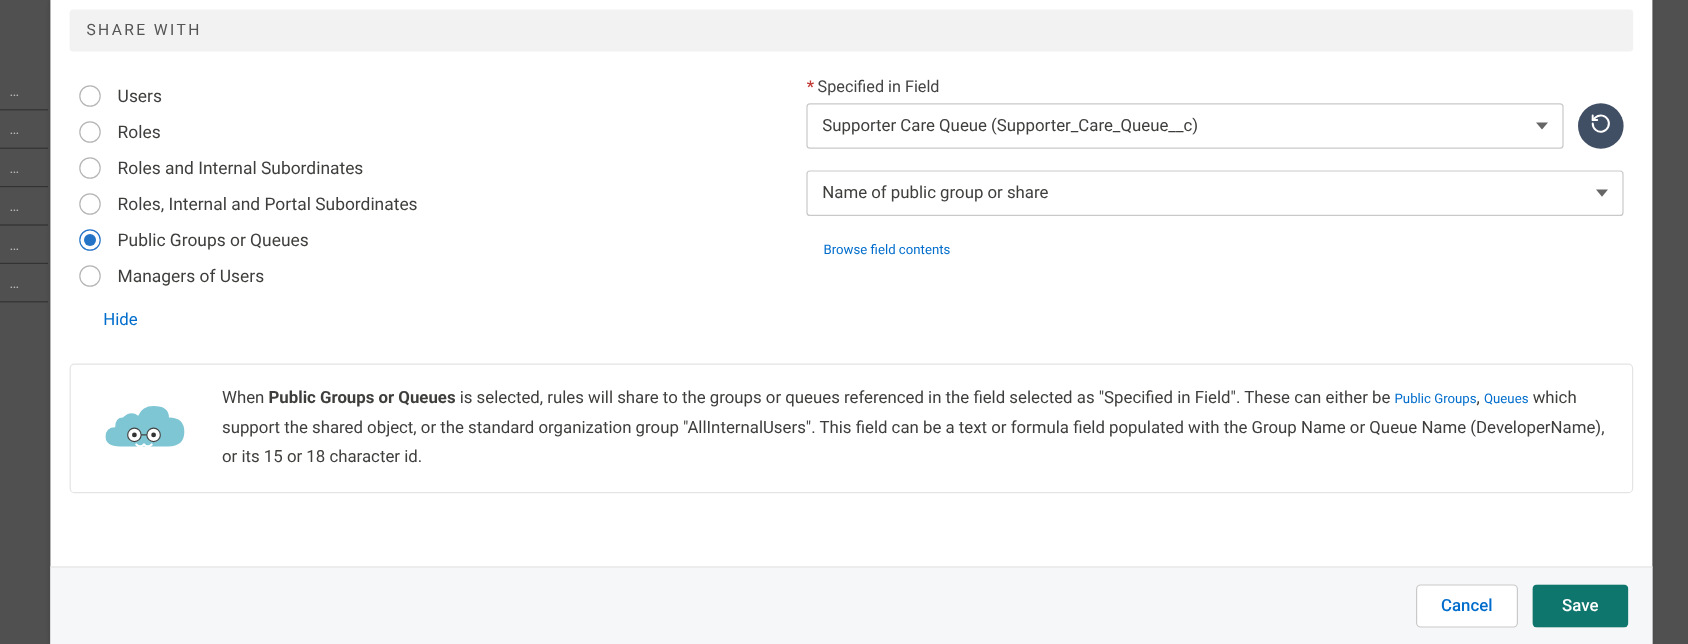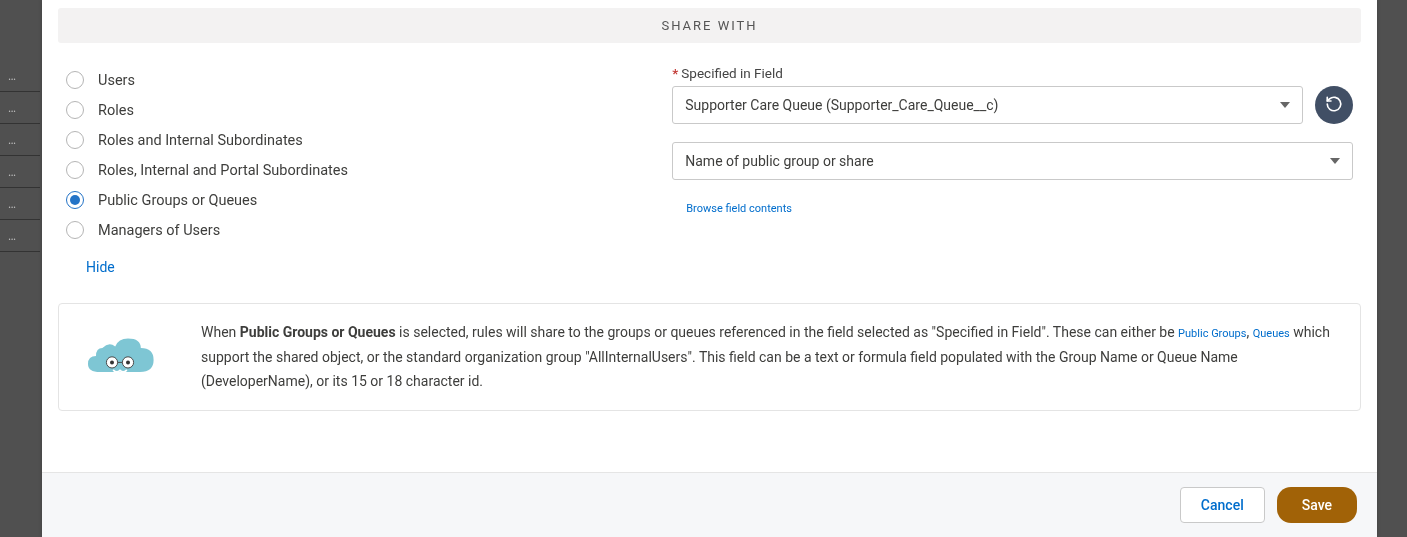--- a/index.html
+++ b/index.html
@@ -30,21 +30,20 @@
       padding: 8px 16px 10px 16px;
     }
     .section-header {
       background: #f3f2f2;
       padding: 10px 14px;
       font-size: 13px;
       letter-spacing: 2px;
       color: #555;
       font-weight: 400;
       border-radius: 3px;
-      text-align: center;
     }
     .two-col {
       display: flex;
       gap: 40px;
       padding: 22px 8px 10px 8px;
     }
     .left-col {
       flex: 0 0 44%;
     }
     .right-col {
@@ -132,21 +131,21 @@
     }
     .refresh-btn svg { width: 18px; height: 18px; }
     .link { color: #006dcc; cursor: pointer; font-size: 11px; }
     .browse-link { display: inline-block; padding: 4px 0 0 14px; }
     .info-box {
       margin: 18px 0 0 0;
       border: 1px solid #e4e4e4;
       border-radius: 4px;
       padding: 16px 20px 16px 16px;
       display: flex;
-      gap: 36px;
+      gap: 20px;
       align-items: flex-start;
     }
     .mascot {
       flex: 0 0 90px;
       padding-top: 4px;
     }
     .mascot svg { width: 90px; height: 56px; }
     .info-text {
       flex: 1 1 auto;
       font-size: 14px;
@@ -174,24 +173,23 @@
       cursor: pointer;
       border: 1px solid transparent;
       font-weight: 500;
     }
     .btn-cancel {
       background: #fff;
       border-color: #c9c9c9;
       color: #006dcc;
     }
     .btn-save {
-      background: #a16207;
+      background: #0f766e;
       color: #fff;
       padding: 0 24px;
-      border-radius: 14px;
     }
     ::-webkit-scrollbar { width: 14px; }
     ::-webkit-scrollbar-thumb { background: #cfcfcf; border: 3px solid #fff; border-radius: 8px; }
   </style>
 </head>
 <body>
 
 <div class="bg-rows">
   <div class="bg-row">…</div>
   <div class="bg-row">…</div>

